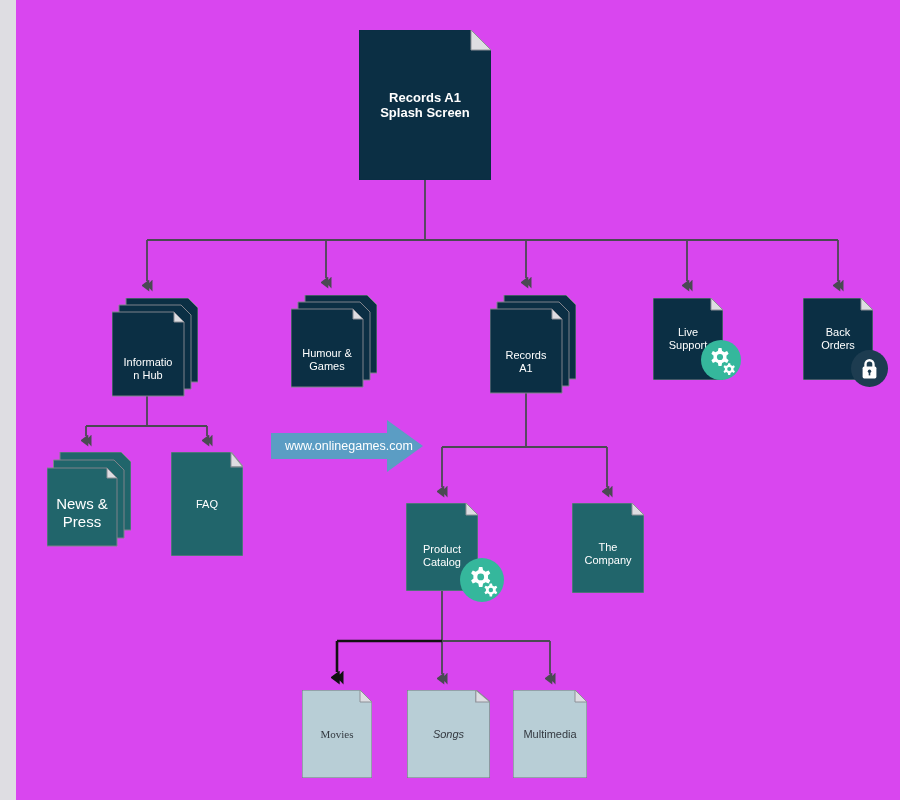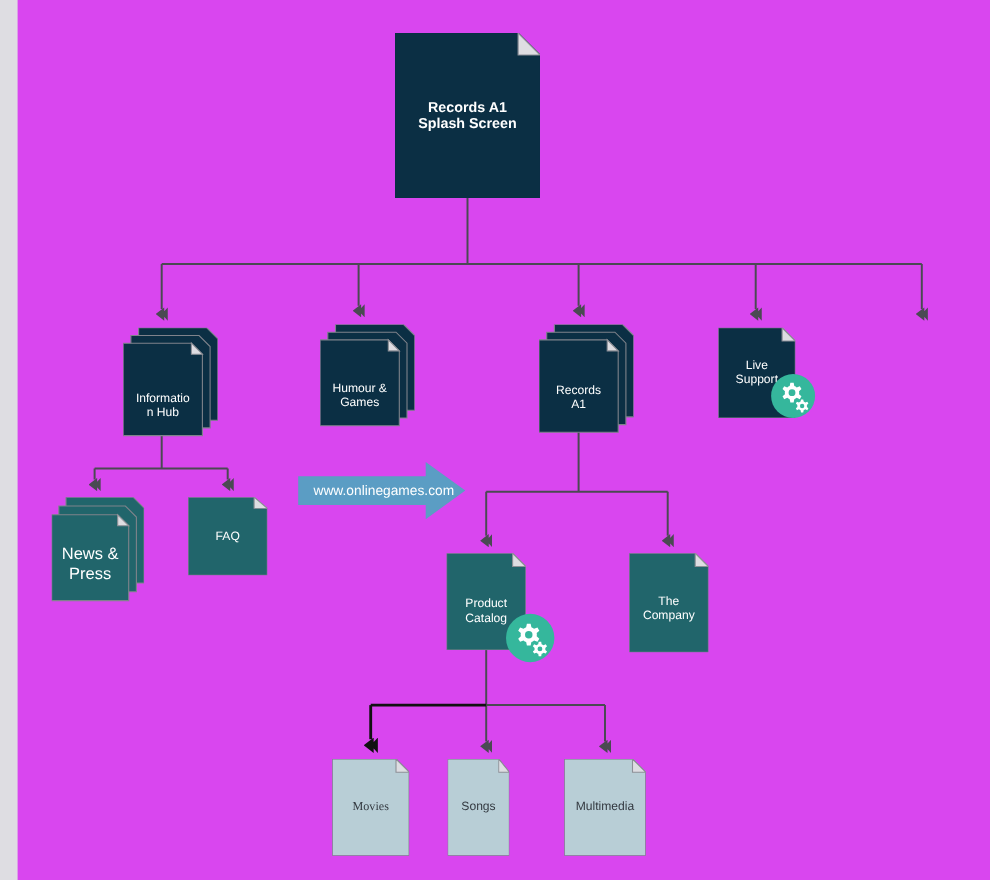--- a/index.html
+++ b/index.html
@@ -172,32 +172,49 @@
         <g fill="#ffffff">
           <path d="M17.5,8 L20.5,8 L21.1,11 A6.2,6.2 0 0 1 23.3,12.3 L26.1,11.1 L27.6,13.7 L25.4,15.7 A6.2,6.2 0 0 1 25.4,18.3 L27.6,20.3 L26.1,22.9 L23.3,21.7 A6.2,6.2 0 0 1 21.1,23 L20.5,26 L17.5,26 L16.9,23 A6.2,6.2 0 0 1 14.7,21.7 L11.9,22.9 L10.4,20.3 L12.6,18.3 A6.2,6.2 0 0 1 12.6,15.7 L10.4,13.7 L11.9,11.1 L14.7,12.3 A6.2,6.2 0 0 1 16.9,11 Z"></path>
           <circle cx="19" cy="17" r="3.1" fill="#35b79c"></circle>
           <path d="M27.2,23.2 L29.2,23.2 L29.6,25.1 A4.2,4.2 0 0 1 31.1,26 L32.9,25.2 L33.9,26.9 L32.5,28.2 A4.2,4.2 0 0 1 32.5,29.9 L33.9,31.2 L32.9,32.9 L31.1,32.1 A4.2,4.2 0 0 1 29.6,33 L29.2,34.9 L27.2,34.9 L26.8,33 A4.2,4.2 0 0 1 25.3,32.1 L23.5,32.9 L22.5,31.2 L23.9,29.9 A4.2,4.2 0 0 1 23.9,28.2 L22.5,26.9 L23.5,25.2 L25.3,26 A4.2,4.2 0 0 1 26.8,25.1 Z"></path>
           <circle cx="28.2" cy="29.05" r="2.0" fill="#35b79c"></circle>
         </g>
       </svg>
     </div>
   </div>
 
+  <div class="node" style="left:787px; top:298px; width:70px; height:82px;">
+    <svg class="doc" viewBox="0 0 70 82" preserveAspectRatio="none">
+      <path d="M0,0 L58,0 L70,12 L70,82 L0,82 Z" fill="#0b2f44" stroke="#7f838b" stroke-width="1"></path>
+      <path d="M58,0 L70,12 L58,12 Z" fill="#dedde2" stroke="#8d9097" stroke-width="1"></path>
+    </svg>
+    <div class="label" style="color:#ffffff; font-size:11px;">Back Orders</div>
+    <div class="badge" style="left:48px; top:52px; width:37px; height:37px; background:#1d3c50;">
+      <svg viewBox="0 0 37 37" width="37" height="37">
+        <g fill="#ffffff">
+          <path d="M18.5,9 a5.2,5.2 0 0 1 5.2,5.2 L23.7,17 L21.3,17 L21.3,14.2 a2.8,2.8 0 0 0 -5.6,0 L15.7,17 L13.3,17 L13.3,14.2 A5.2,5.2 0 0 1 18.5,9 Z"></path>
+          <rect x="11.6" y="16.6" width="13.8" height="11.8" rx="1.6"></rect>
+          <circle cx="18.5" cy="21.2" r="1.7" fill="#1d3c50"></circle>
+          <rect x="17.7" y="21.2" width="1.6" height="4.2" fill="#1d3c50"></rect>
+        </g>
+      </svg>
+    </div>
+  </div>
 
   <div class="node" style="left:31px; top:452px; width:84px; height:96px;">
     <svg class="doc" viewBox="0 0 84 96" preserveAspectRatio="none">
       <path d="M13,0 L74,0 L84,10 L84,78 L13,78 Z" fill="#21656b" stroke="#7f838b" stroke-width="1"></path>
       <path d="M6.5,8 L67,8 L77,18 L77,86 L6.5,86 Z" fill="#21656b" stroke="#7f838b" stroke-width="1"></path>
       <path d="M0,16 L60,16 L70,26 L70,94 L0,94 Z" fill="#21656b" stroke="#7f838b" stroke-width="1"></path>
       <path d="M60,16 L70,26 L60,26 Z" fill="#dedde2" stroke="#8d9097" stroke-width="1"></path>
     </svg>
     <div class="label" style="color:#ffffff; font-size:15px; top:43px; transform:none; width:70px; right:auto;">News &amp; Press</div>
   </div>
 
-  <div class="node" style="left:155px; top:452px; width:72px; height:71px;">
+  <div class="node" style="left:155px; top:452px; width:72px; height:104px;">
     <svg class="doc" viewBox="0 0 72 84" preserveAspectRatio="none">
       <path d="M0,0 L60,0 L72,12 L72,84 L0,84 Z" fill="#21656b" stroke="#7f838b" stroke-width="1"></path>
       <path d="M60,0 L72,12 L60,12 Z" fill="#dedde2" stroke="#8d9097" stroke-width="1"></path>
     </svg>
     <div class="label" style="color:#ffffff; font-size:11px;">FAQ</div>
   </div>
 
   <div class="node" style="left:390px; top:503px; width:72px; height:88px;">
     <svg class="doc" viewBox="0 0 72 88" preserveAspectRatio="none">
       <path d="M0,0 L60,0 L72,12 L72,88 L0,88 Z" fill="#21656b" stroke="#7f838b" stroke-width="1"></path>
@@ -225,21 +242,21 @@
   </div>
 
   <div class="node" style="left:286px; top:690px; width:70px; height:88px;">
     <svg class="doc" viewBox="0 0 70 88" preserveAspectRatio="none">
       <path d="M0,0 L58,0 L70,12 L70,88 L0,88 Z" fill="#b8ced6" stroke="#6f747c" stroke-width="1"></path>
       <path d="M58,0 L70,12 L58,12 Z" fill="#dedde2" stroke="#8d9097" stroke-width="1"></path>
     </svg>
     <div class="label" style="color:#333940; font-size:11px;font-family:Liberation Serif, serif;">Movies</div>
   </div>
 
-  <div class="node" style="left:391px; top:690px; width:56px; height:88px;">
+  <div class="node" style="left:391px; top:690px; width:83px; height:88px;font-style:italic;">
     <svg class="doc" viewBox="0 0 70 88" preserveAspectRatio="none">
       <path d="M0,0 L58,0 L70,12 L70,88 L0,88 Z" fill="#b8ced6" stroke="#6f747c" stroke-width="1"></path>
       <path d="M58,0 L70,12 L58,12 Z" fill="#dedde2" stroke="#8d9097" stroke-width="1"></path>
     </svg>
     <div class="label" style="color:#333940; font-size:11px;">Songs</div>
   </div>
 
   <div class="node" style="left:497px; top:690px; width:74px; height:88px;">
     <svg class="doc" viewBox="0 0 74 88" preserveAspectRatio="none">
       <path d="M0,0 L62,0 L74,12 L74,88 L0,88 Z" fill="#b8ced6" stroke="#6f747c" stroke-width="1"></path>

